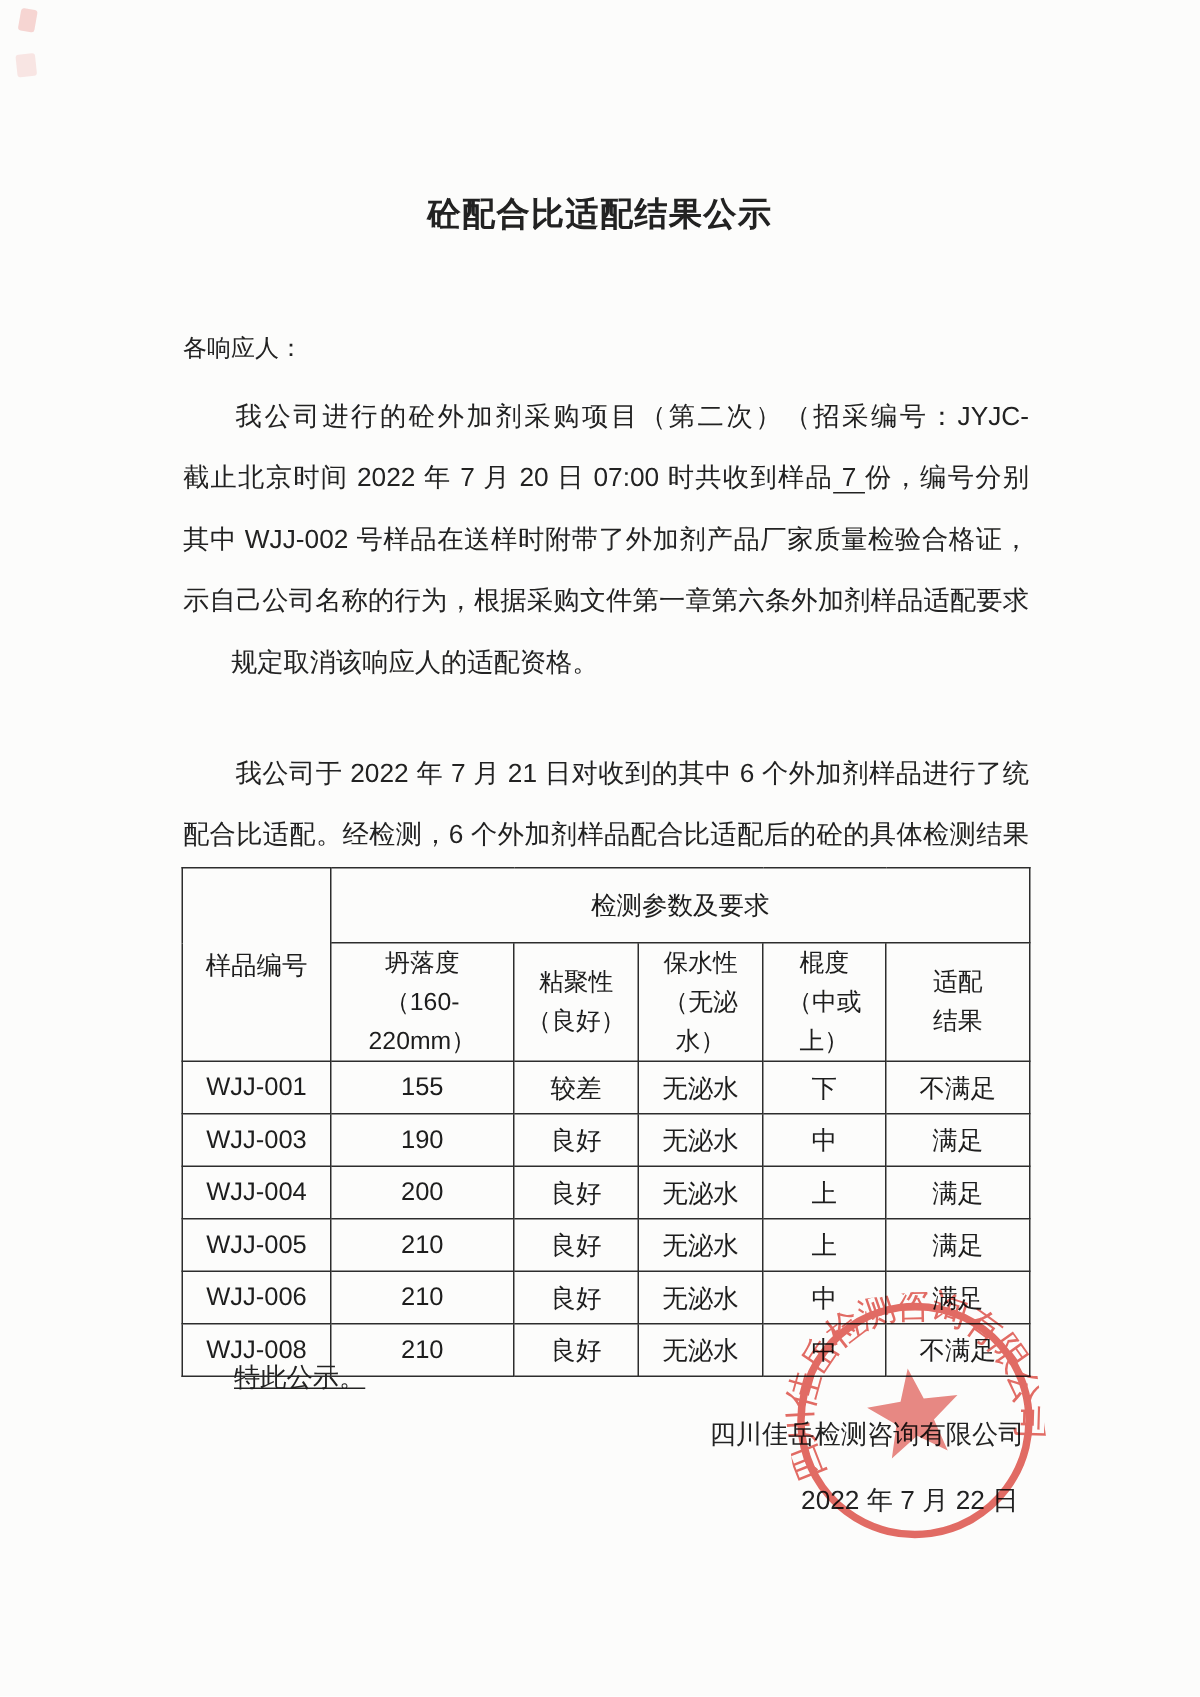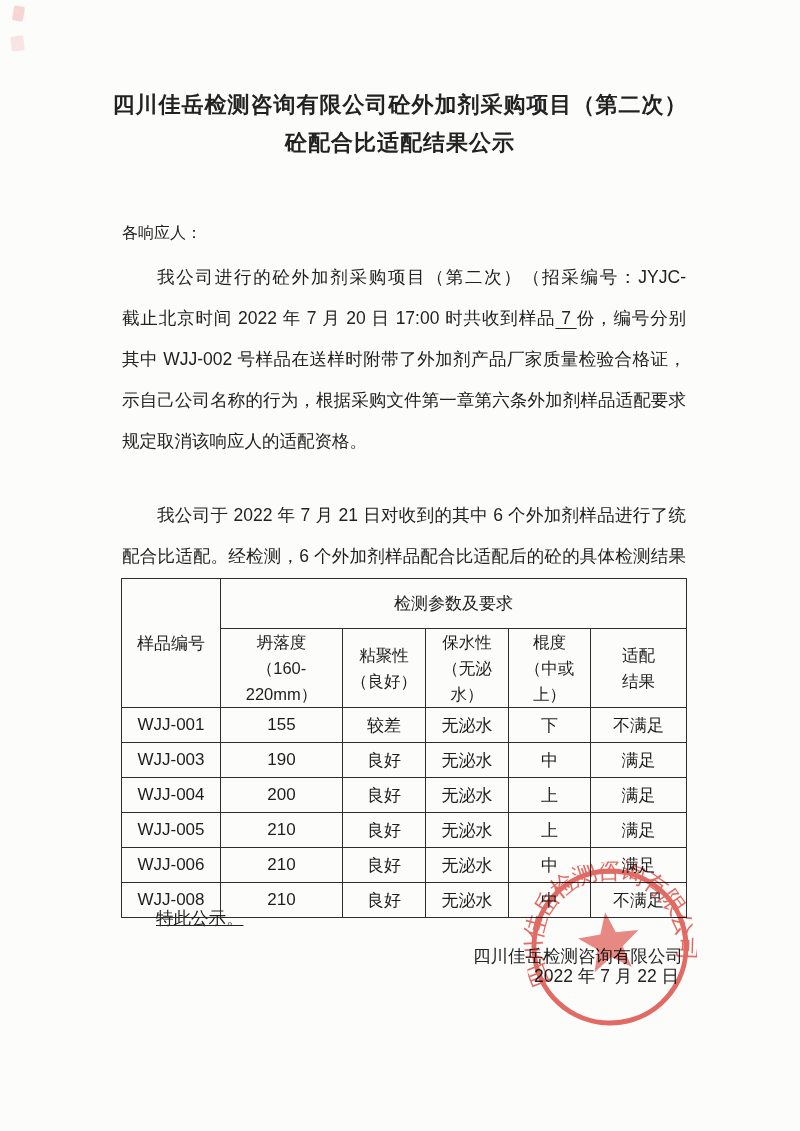--- a/index.html
+++ b/index.html
@@ -36,21 +36,21 @@
   }
   .p1{top:257px;}
   .p2{top:495px;}
   .line{
     height:41px;line-height:41px;
     font-size:17.5px;
     overflow:hidden;
     text-align:justify;
     text-align-last:justify;
   }
-  .line.no-just{text-align:left;text-align-last:auto;}
+  .line.no-just{text-align:left;text-align-last:auto;margin-left:32px;}
   .line.indent{text-indent:35px;}
   .u{text-decoration:underline;text-underline-offset:4px;}
 
   table.results{
     position:absolute;left:121px;top:578px;
     width:565px;
     border-collapse:collapse;
     table-layout:fixed;
   }
   table.results th, table.results td{
@@ -68,49 +68,48 @@
 
   .closing{
     position:absolute;left:156px;top:906px;
     font-size:17.5px;line-height:24px;text-decoration:underline;
   }
   .company{
     position:absolute;right:117px;top:944px;
     font-size:17.5px;line-height:24px;
   }
   .date{
-    position:absolute;right:121px;top:964px;
+    position:absolute;right:121px;top:988px;
     font-size:17.5px;line-height:24px;
   }
 
   .seal{
     position:absolute;left:525px;top:862px;
     width:170px;height:170px;
     transform:rotate(-8deg);
     mix-blend-mode:multiply;
     opacity:0.85;
     pointer-events:none;
   }
 </style>
 </head>
 <body>
 
 <div class="page">
 
   <div class="mark mark1"></div>
   <div class="mark mark2"></div>
 
-  <div class="title l1">四川佳岳检测咨询有限公司砼外加剂采购项目（第二次）</div>
   <div class="title l2">砼配合比适配结果公示</div>
 
   <div class="salutation">各响应人：</div>
 
   <div class="para p1">
       <div class="line indent"><span>我公司进行的砼外加剂采购项目（第二次）（招采编号：JYJC-2022052301）</span></div>
-      <div class="line"><span>截止北京时间 2022 年 7 月 20 日 17:00 时共收到样品</span><span class="u"> 7 </span><span>份，编号分别为：</span></div>
+      <div class="line"><span>截止北京时间 2022 年 7 月 20 日 07:00 时共收到样品</span><span class="u"> 7 </span><span>份，编号分别为：</span></div>
       <div class="line"><span>其中 WJJ-002 号样品在送样时附带了外加剂产品厂家质量检验合格证，属于明</span></div>
       <div class="line"><span>示自己公司名称的行为，根据采购文件第一章第六条外加剂样品适配要求 6.3 项</span></div>
       <div class="line no-just"><span>规定取消该响应人的适配资格。</span></div>
     </div>
   <div class="para p2">
       <div class="line indent"><span>我公司于 2022 年 7 月 21 日对收到的其中 6 个外加剂样品进行了统一的砼</span></div>
       <div class="line"><span>配合比适配。经检测，6 个外加剂样品配合比适配后的砼的具体检测结果如下：</span></div>
     </div>
 
   <table class="results">

